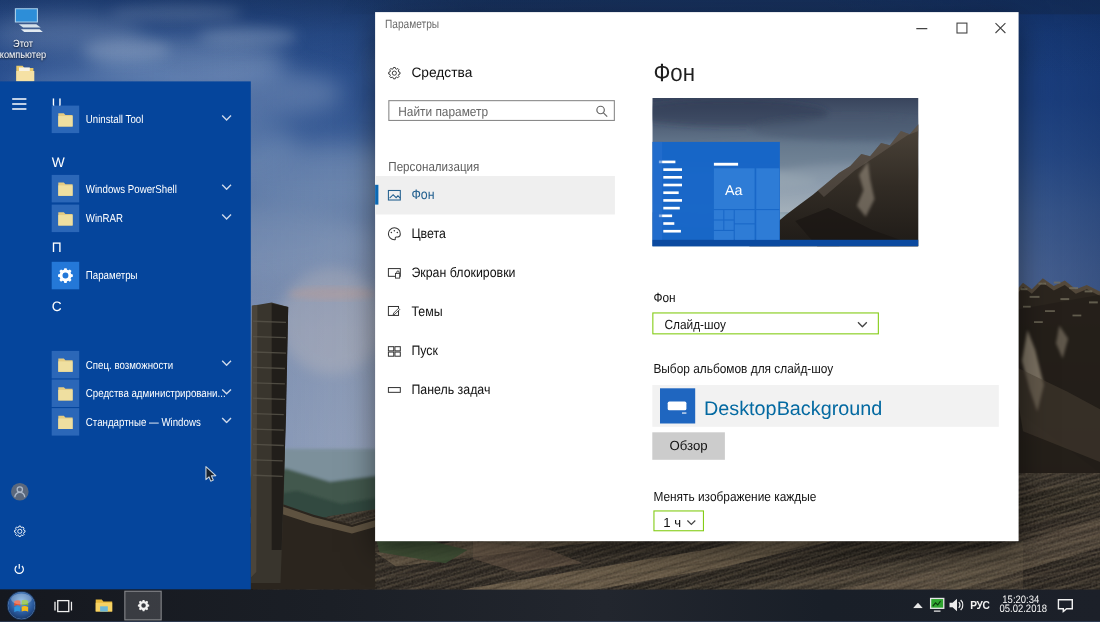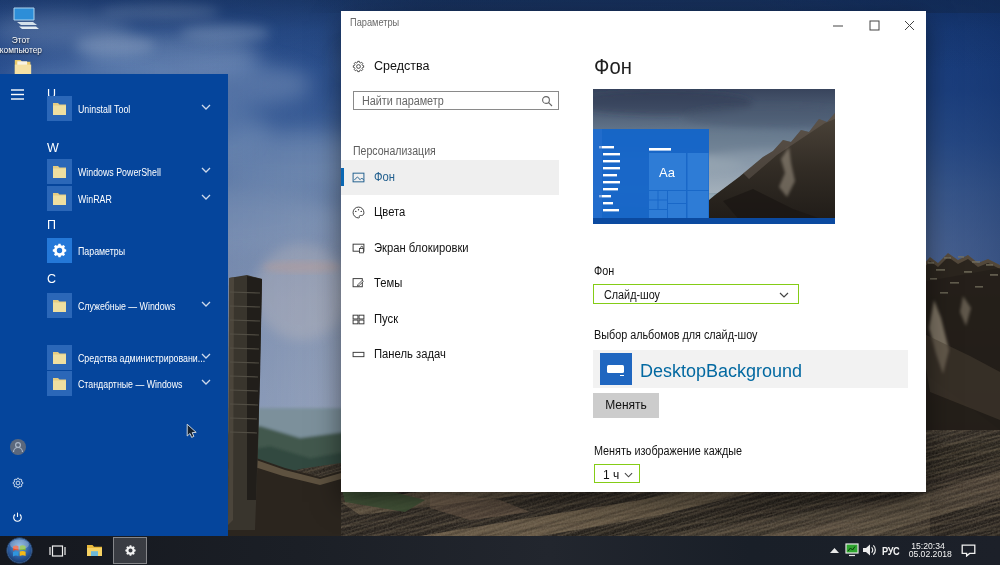--- a/index.html
+++ b/index.html
@@ -354,21 +354,21 @@
         </svg>
     </div>
     <div class="abs sx9" style="left:1px;top:317px;font-size:12px;color:#111">Выбор альбомов для слайд-шоу</div>
     <div class="abs" style="left:0;top:339px;width:315px;height:38px;background:#f2f2f2">
       <div class="abs" style="left:7px;top:3px;width:32px;height:32px;background:#1f66c0">
         <div class="abs" style="left:7px;top:12px;width:17px;height:8px;background:#fff;border-radius:1.5px"></div>
         <div class="abs" style="left:20px;top:21.5px;width:4px;height:1.6px;background:#fff"></div>
       </div>
       <div class="abs" style="left:47px;top:11px;font-size:18px;color:#0369a1">DesktopBackground</div>
     </div>
-    <div class="abs" style="left:0;top:382px;width:66px;height:25px;background:#cccccc;text-align:center;font-size:12px;color:#111;line-height:25px">Менять</div>
+    <div class="abs" style="left:0;top:382px;width:66px;height:25px;background:#cccccc;text-align:center;font-size:12px;color:#111;line-height:25px">Обзор</div>
     <div class="abs sx9" style="left:1px;top:433px;font-size:12px;color:#111">Менять изображение каждые</div>
     <div class="select" style="left:1px;top:453px;width:46px;height:19px">
       <div class="abs" style="left:8px;top:3px">1 ч</div>
       <svg class="abs" style="right:6px;top:7px" width="9" height="6" viewBox="0 0 10 6">
           <path d="M1,1 L5,5 L9,1" fill="none" stroke="#444" stroke-width="1.2"></path>
         </svg>
     </div>
   </div>
 </div>
 
@@ -417,26 +417,26 @@
 
   <div class="hdr" style="top:144px">П</div>
   <div class="mi" style="top:164px">
     <div class="tile" style="background:#2478d8"><svg width="25" height="25" viewBox="0 0 24 24" style="padding:4px">
           <path d="M12 8.2a3.8 3.8 0 100 7.6 3.8 3.8 0 000-7.6zm9.5 5.3l-2.2.6c-.2.6-.4 1.2-.7 1.7l1.2 2-2.1 2.1-2-1.2c-.5.3-1.1.5-1.7.7l-.5 2.1h-3l-.5-2.1a7.6 7.6 0 01-1.7-.7l-2 1.2-2.1-2.1 1.2-2a7.6 7.6 0 01-.7-1.7l-2.2-.6v-3l2.2-.6c.2-.6.4-1.2.7-1.7l-1.2-2 2.1-2.1 2 1.2c.5-.3 1.1-.5 1.7-.7l.5-2.1h3l.5 2.1c.6.2 1.2.4 1.7.7l2-1.2 2.1 2.1-1.2 2c.3.5.5 1.1.7 1.7l2.2.6z" fill="#fff"></path>
         </svg></div>
     <div class="txt" style="top:7px">Параметры</div>
   </div>
 
   <div class="hdr" style="top:198px">С</div>
-  <div class="mi" style="top:219px">
+  <div class="mi" style="top:245px">
     <div class="tile"><svg width="25" height="25" viewBox="0 0 25 25">
           <path d="M6,7 h5 l1.5,1.5 H19 V19 H6 z" fill="#e5cc82"></path>
           <rect x="6" y="9.5" width="13" height="9.5" fill="#efdfA0"></rect>
         </svg></div>
-    <div class="txt" style="top:7px">Служебные — Windows</div>
+    <div class="txt" style="top:7px">Спец. возможности</div>
     <div class="chev"><svg width="10" height="6" viewBox="0 0 10 6" style="margin-top:8px">
           <path d="M1,1 L5,5 L9,1" fill="none" stroke="#cdd8ea" stroke-width="1.3"></path>
         </svg></div>
   </div>
   <div class="mi" style="top:271px">
     <div class="tile"><svg width="25" height="25" viewBox="0 0 25 25">
           <path d="M6,7 h5 l1.5,1.5 H19 V19 H6 z" fill="#e5cc82"></path>
           <rect x="6" y="9.5" width="13" height="9.5" fill="#efdfA0"></rect>
         </svg></div>
     <div class="txt" style="top:7px">Средства администрировани...</div>

